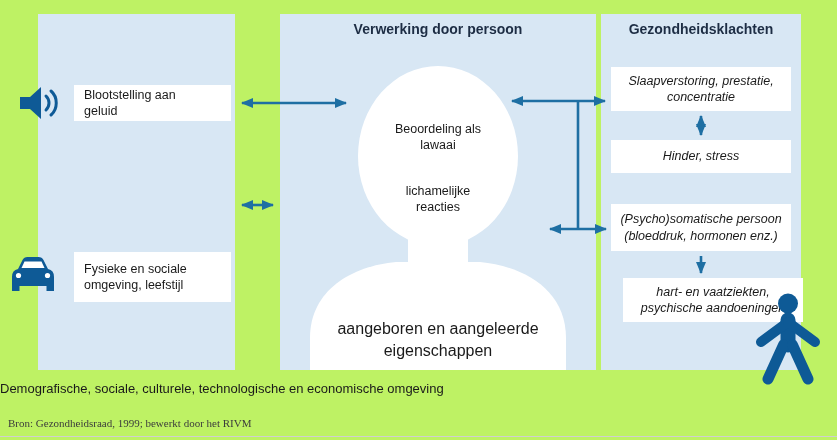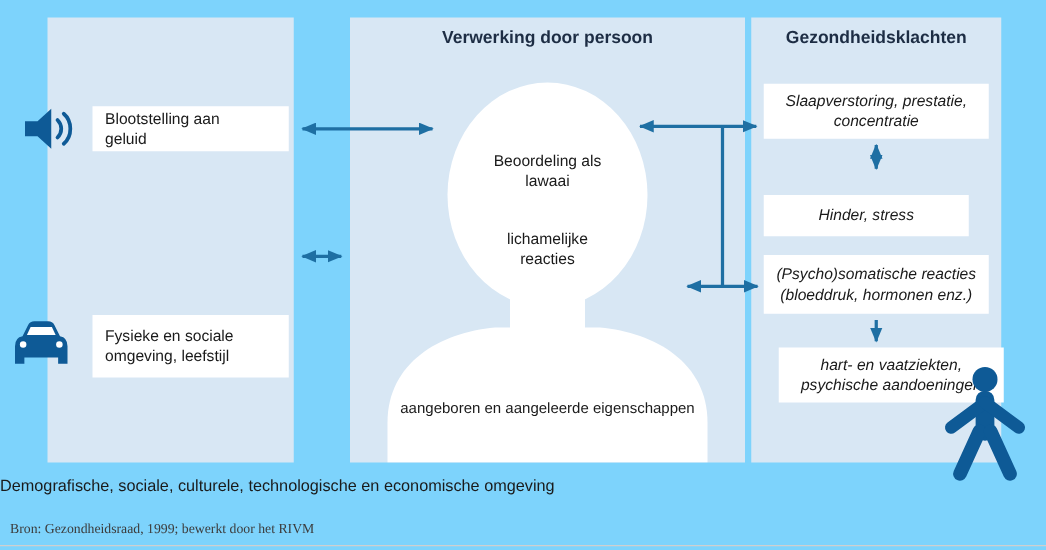--- a/index.html
+++ b/index.html
@@ -1,24 +1,24 @@
 <!DOCTYPE html>
 <html><head>
 <meta charset="utf-8">
 <style>
   html,body{margin:0;padding:0;background:#fff;}
-  .stage{position:relative;width:837px;height:440px;background:#7dd3fc;overflow:hidden;
+  .stage{position:relative;width:837px;height:440px;background:#bef264;overflow:hidden;
          font-family:"Liberation Sans","DejaVu Sans",sans-serif;color:#1a1a1a;}
   .panel{position:absolute;background:#d8e7f4;}
   .panel-title{position:absolute;font-weight:bold;font-size:14px;color:#1d2d44;text-align:center;}
   .wbox{position:absolute;background:#fff;font-size:12.5px;line-height:1.3;color:#1a1a1a;box-sizing:border-box;}
   .wbox.left-align{display:flex;align-items:center;padding-left:10px;padding-right:20px;}
   .wbox.centered{display:flex;align-items:center;justify-content:center;text-align:center;padding:2px 5px;font-style:italic;}
   .overlay-text{position:absolute;text-align:center;font-size:12.5px;line-height:1.3;color:#1a1a1a;}
-  .traits{position:absolute;text-align:center;font-size:12px;line-height:1.35;color:#1a1a1a;}
+  .traits{position:absolute;text-align:center;font-size:16px;line-height:1.35;color:#1a1a1a;}
   .svg-abs{position:absolute;}
   .caption{position:absolute;top:381px;left:0;width:100%;text-align:left;font-size:13px;color:#1a1a1a;}
   .source{position:absolute;top:417px;left:8px;font-size:11px;color:#3c3c3c;font-family:Liberation Serif, serif;}
   .bottom-rule{position:absolute;top:436px;left:0;width:837px;border-top:1px solid #cfcfcf;height:0;}
   .arrows{position:absolute;left:0;top:0;pointer-events:none;}
 </style>
 </head>
 <body>
 
 <div class="stage">
@@ -52,22 +52,22 @@
     <circle cx="39.5" cy="22.5" r="2.6" fill="#ffffff"></circle>
   </svg>
 
   <div class="overlay-text" style="left:392px;top:183px;width:92px;">lichamelijke reacties</div>
   <div class="overlay-text" style="left:392px;top:121px;width:92px;">Beoordeling als lawaai</div>
   <div class="traits" style="left:297px;top:318px;width:282px;">
     <div>aangeboren en aangeleerde eigenschappen</div>
   </div>
 
   <div class="wbox centered" style="left:611px;top:67px;width:180px;height:44px;">Slaapverstoring, prestatie, concentratie</div>
-  <div class="wbox centered" style="left:611px;top:140px;width:164px;height:33px;margin-top:16px;">Hinder, stress</div>
-  <div class="wbox centered" style="left:611px;top:204px;width:180px;height:47px;">(Psycho)somatische reacties (bloeddruk, hormonen enz.)</div>
+  <div class="wbox centered" style="left:611px;top:140px;width:180px;height:33px;">Hinder, stress</div>
+  <div class="wbox centered" style="left:611px;top:204px;width:180px;height:47px;">(Psycho)somatische persoon (bloeddruk, hormonen enz.)</div>
   <div class="wbox centered" style="left:611px;top:278px;width:180px;height:44px;margin-left:12px;">hart- en vaatziekten, psychische aandoeningen</div>
 
   <svg class="arrows" width="837" height="440" viewBox="0 0 837 440">
     <defs>
       <marker id="ah" viewBox="0 0 12 10" refX="11" refY="5" markerWidth="12" markerHeight="10" markerUnits="userSpaceOnUse" orient="auto-start-reverse">
         <path d="M0 0 L12 5 L0 10 Z" fill="#1e6fa3"></path>
       </marker>
     </defs>
     <g stroke="#1e6fa3" stroke-width="2.6">
       <line x1="242" y1="103" x2="346" y2="103" marker-start="url(#ah)" marker-end="url(#ah)"></line>

